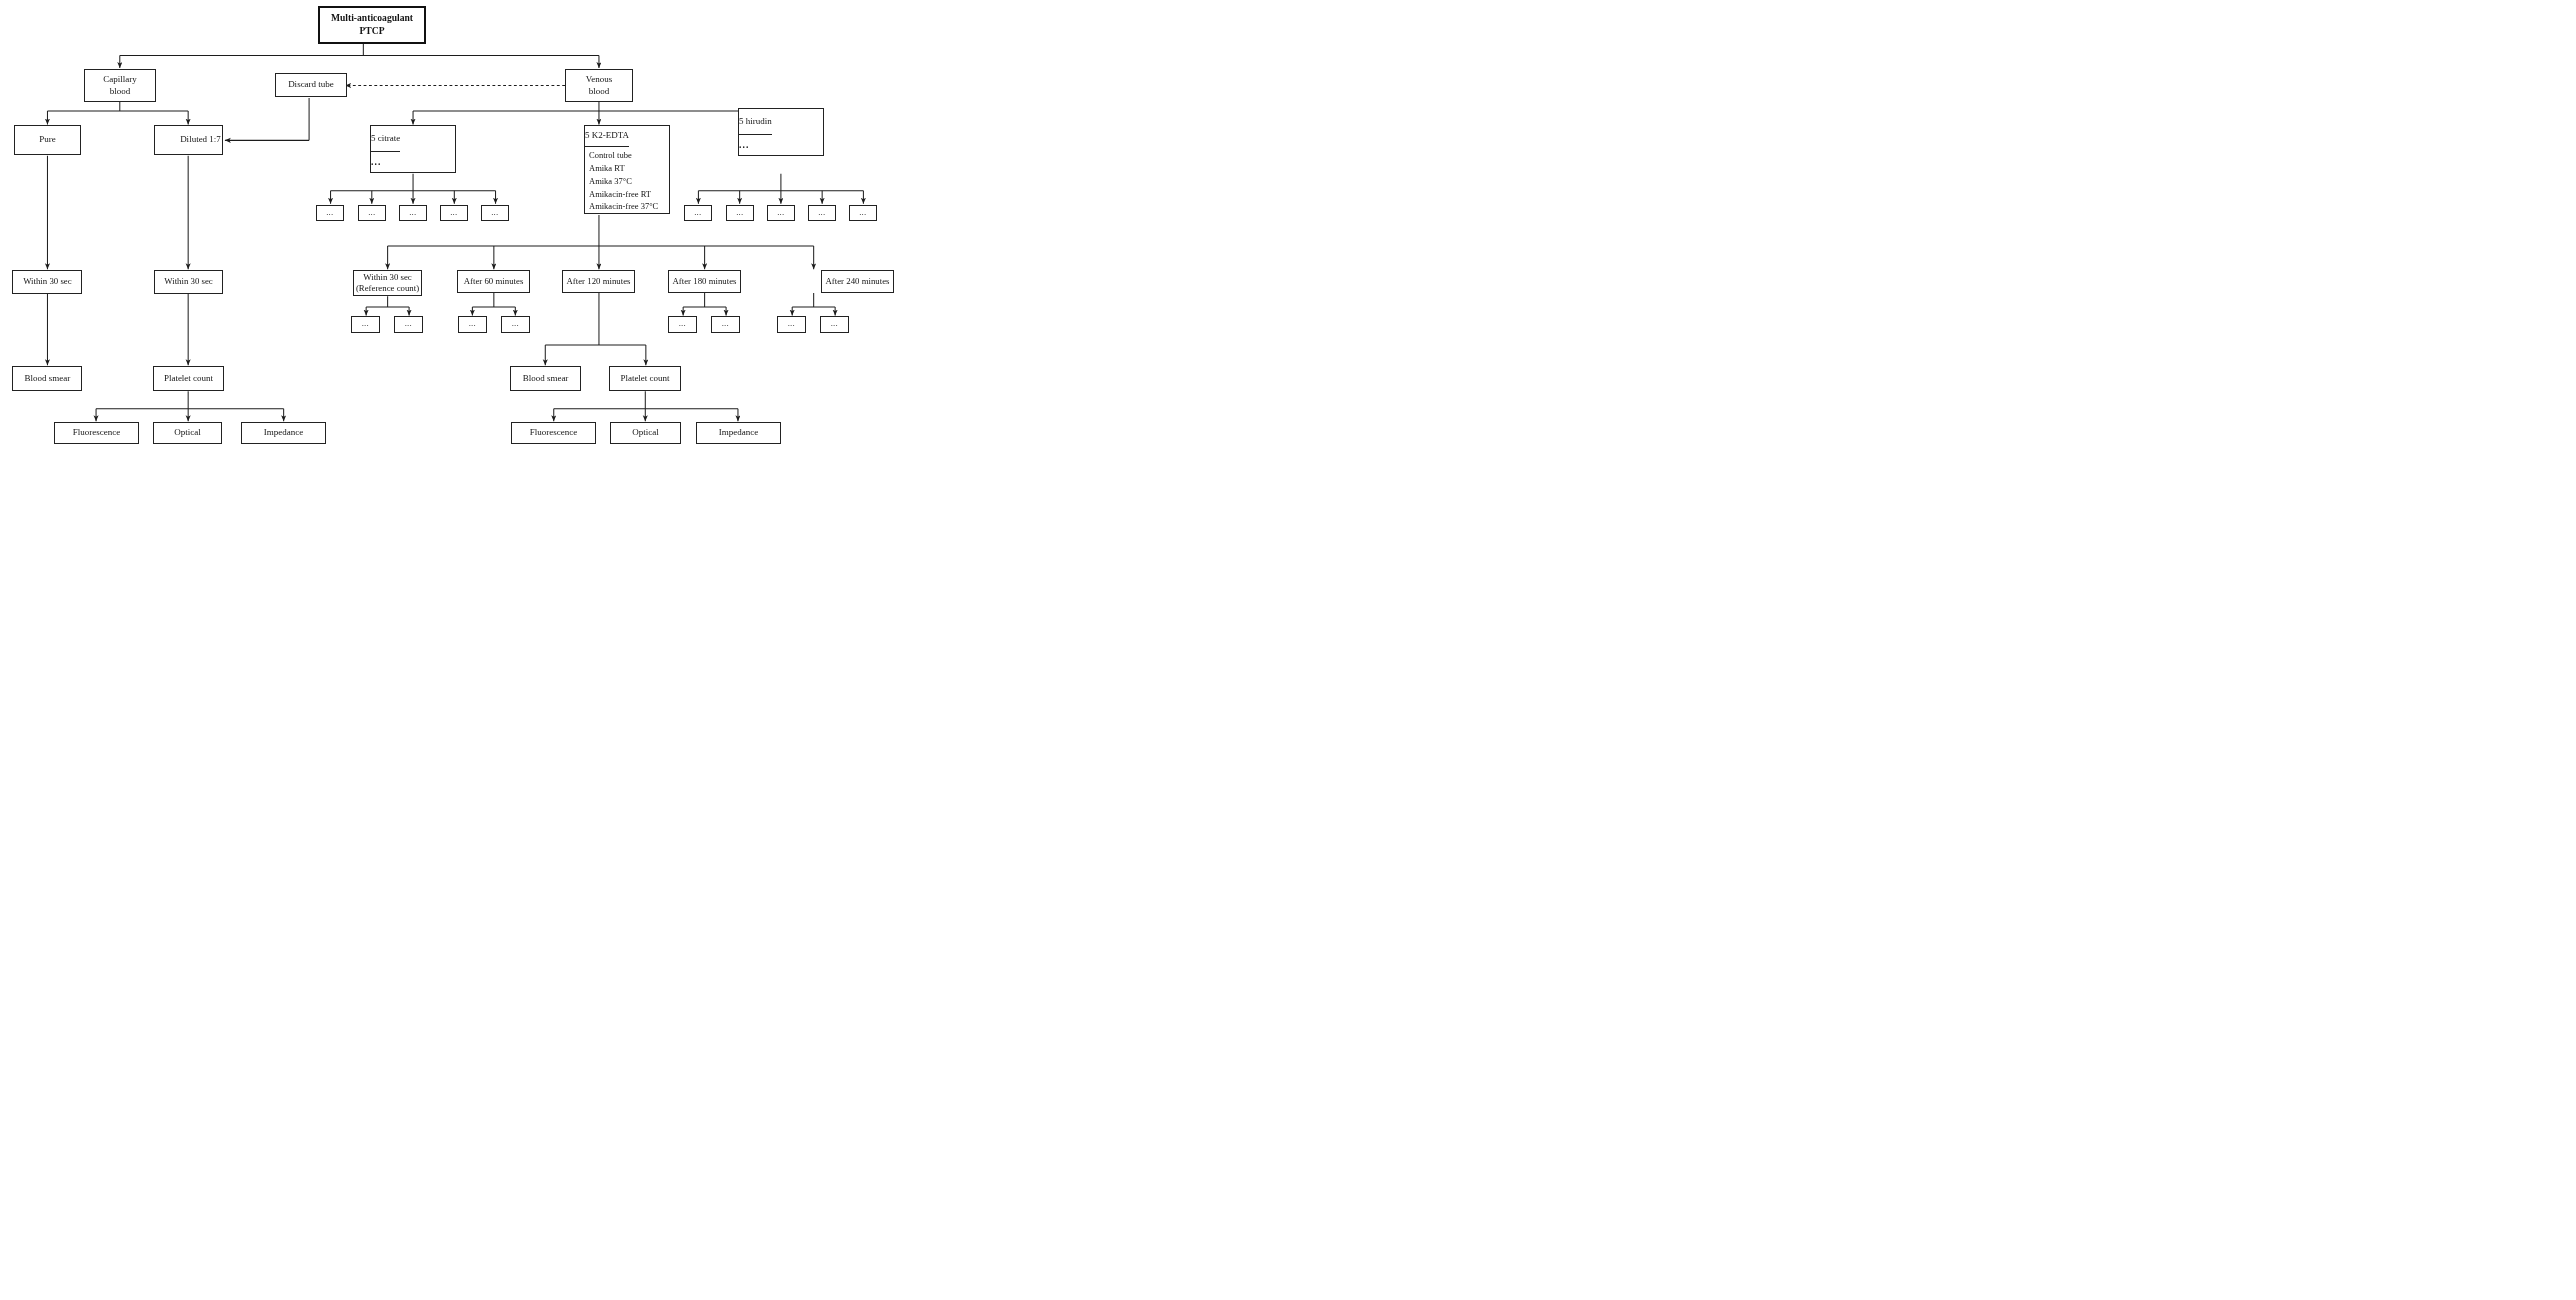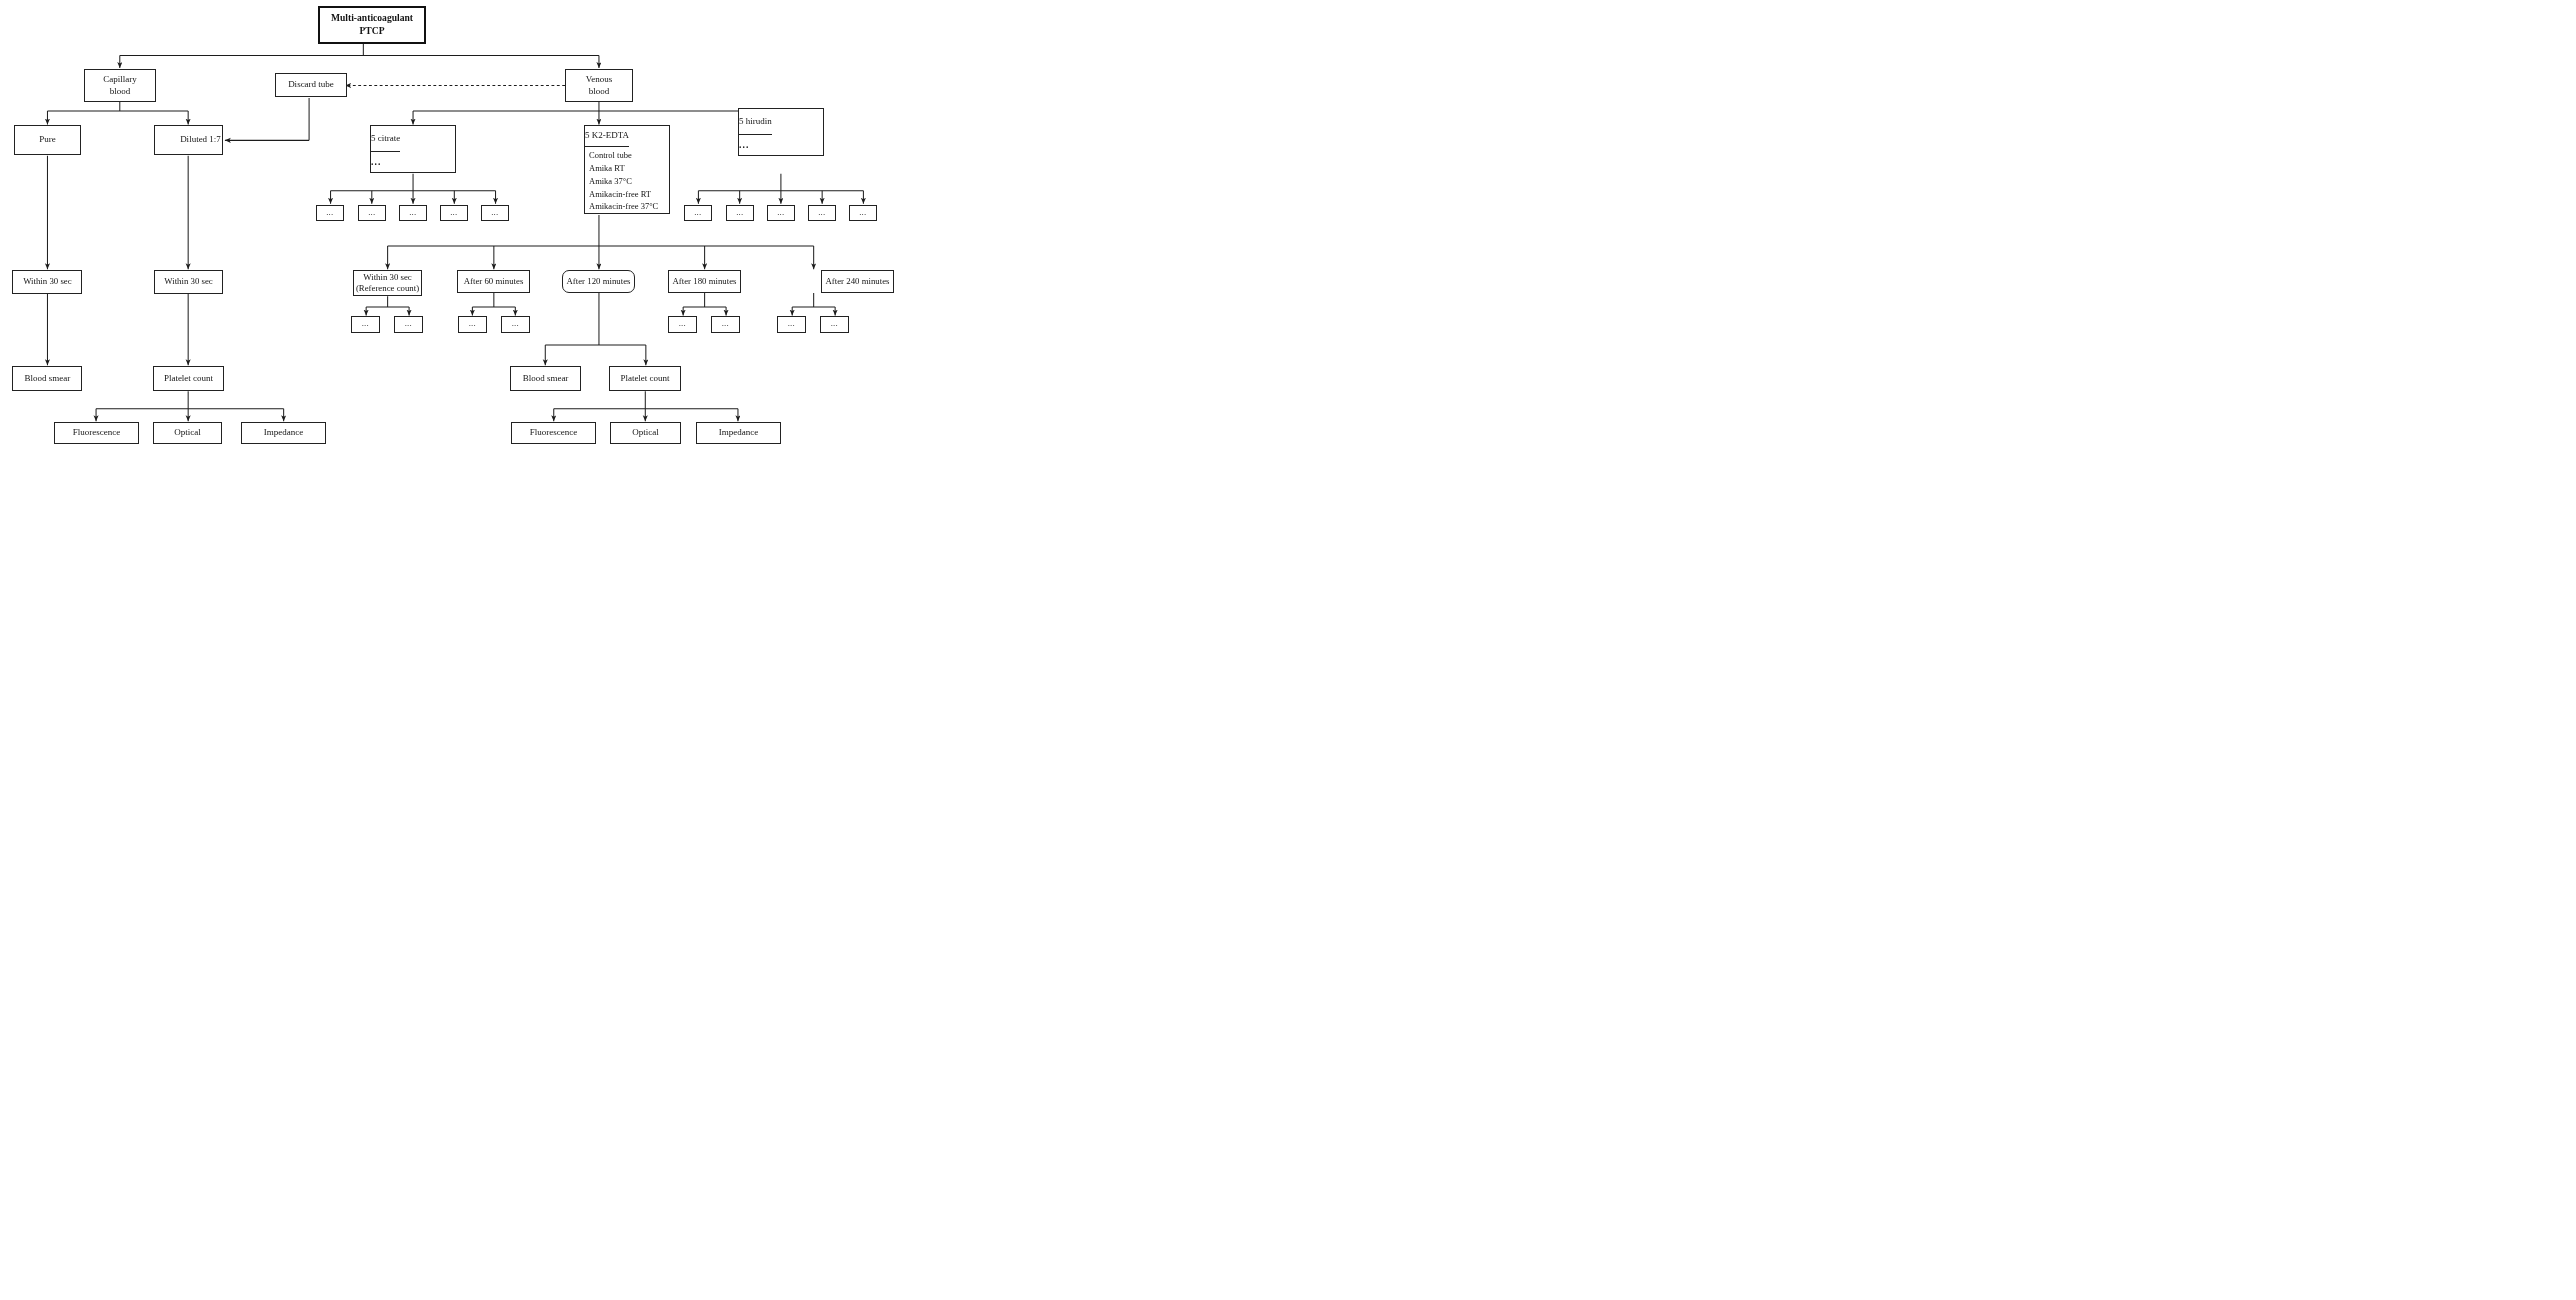--- a/index.html
+++ b/index.html
@@ -231,21 +231,21 @@
   <div class="node small" style="left:849px;top:205px;width:28px;height:16px;">...</div>
 
   <div class="node timebox" style="left:12.4px;top:270px;width:70px;height:24px;">Within 30 sec</div>
   <div class="node timebox" style="left:154px;top:270px;width:69px;height:24px;">Within 30 sec</div>
 
   <div class="node timebox" style="left:353px;top:270px;width:69px;height:26px;">
     <div>Within 30 sec</div>
     <div>(Reference count)</div>
   </div>
   <div class="node timebox" style="left:457px;top:270px;width:73px;height:22.6px;">After 60 minutes</div>
-  <div class="node timebox" style="left:562px;top:270px;width:73px;height:22.6px;border-radius:7px;">After 120 minutes</div>
+  <div class="node timebox" style="left:562px;top:270px;width:73px;height:22.6px;">After 120 minutes</div>
   <div class="node timebox" style="left:668px;top:270px;width:73px;height:22.6px;">After 180 minutes</div>
   <div class="node timebox" style="left:821px;top:270px;width:73px;height:22.6px;">After 240 minutes</div>
 
   <div class="node small" style="left:351px;top:316px;width:29px;height:17px;">...</div>
   <div class="node small" style="left:394px;top:316px;width:29px;height:17px;">...</div>
   <div class="node small" style="left:458px;top:316px;width:29px;height:17px;">...</div>
   <div class="node small" style="left:501px;top:316px;width:29px;height:17px;">...</div>
   <div class="node small" style="left:668px;top:316px;width:29px;height:17px;">...</div>
   <div class="node small" style="left:711px;top:316px;width:29px;height:17px;">...</div>
   <div class="node small" style="left:777px;top:316px;width:29px;height:17px;">...</div>

